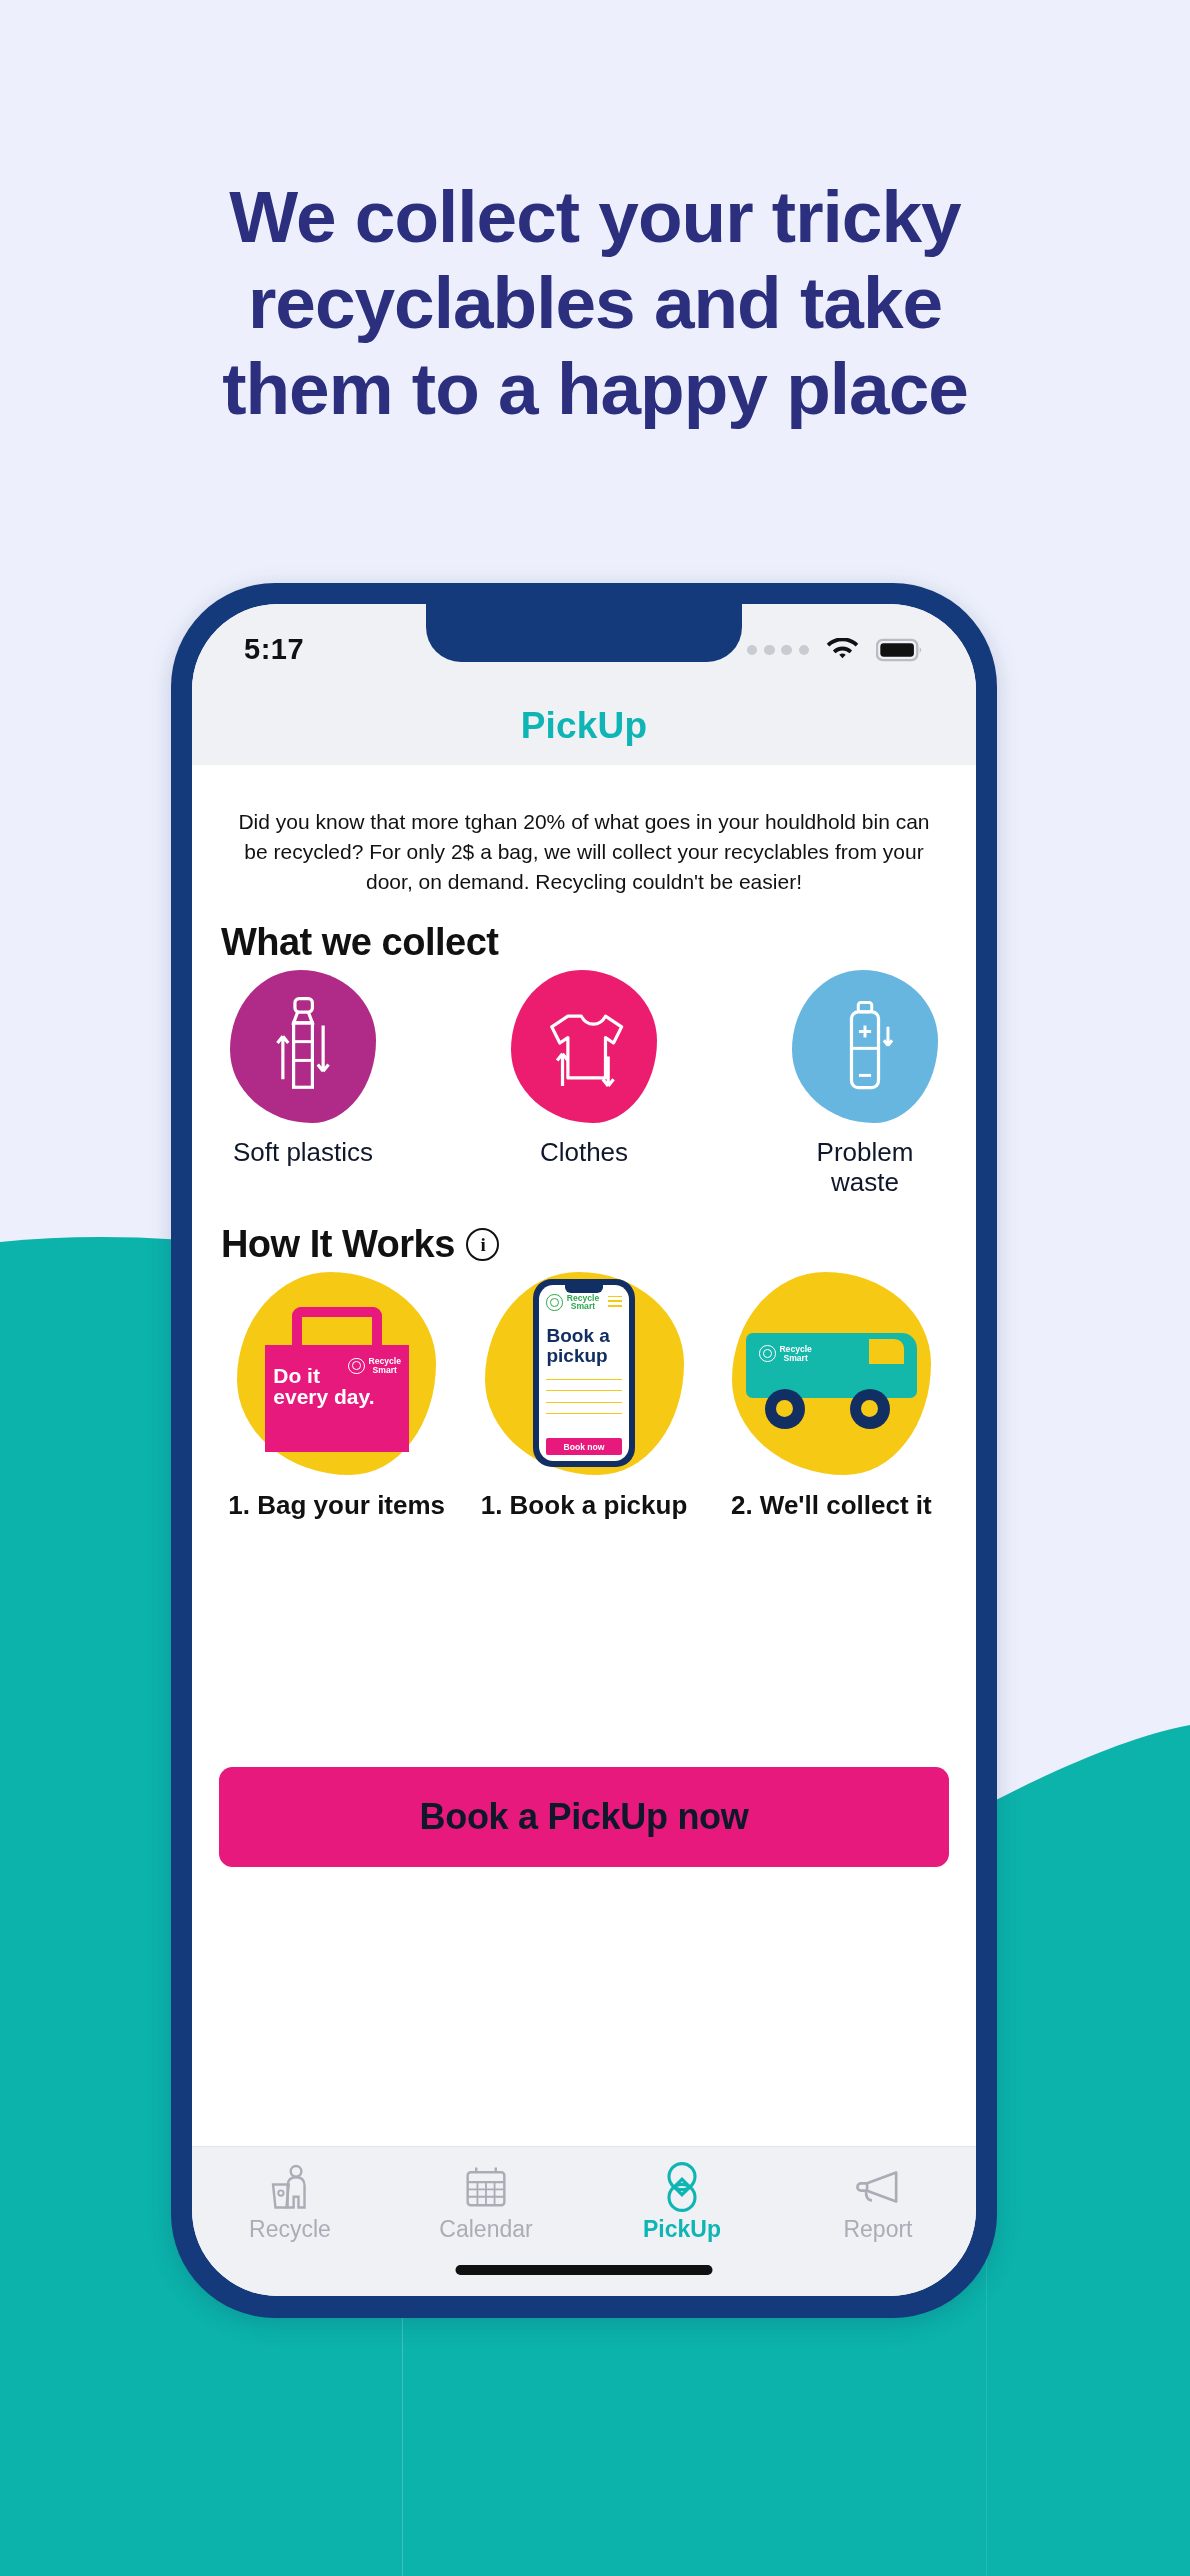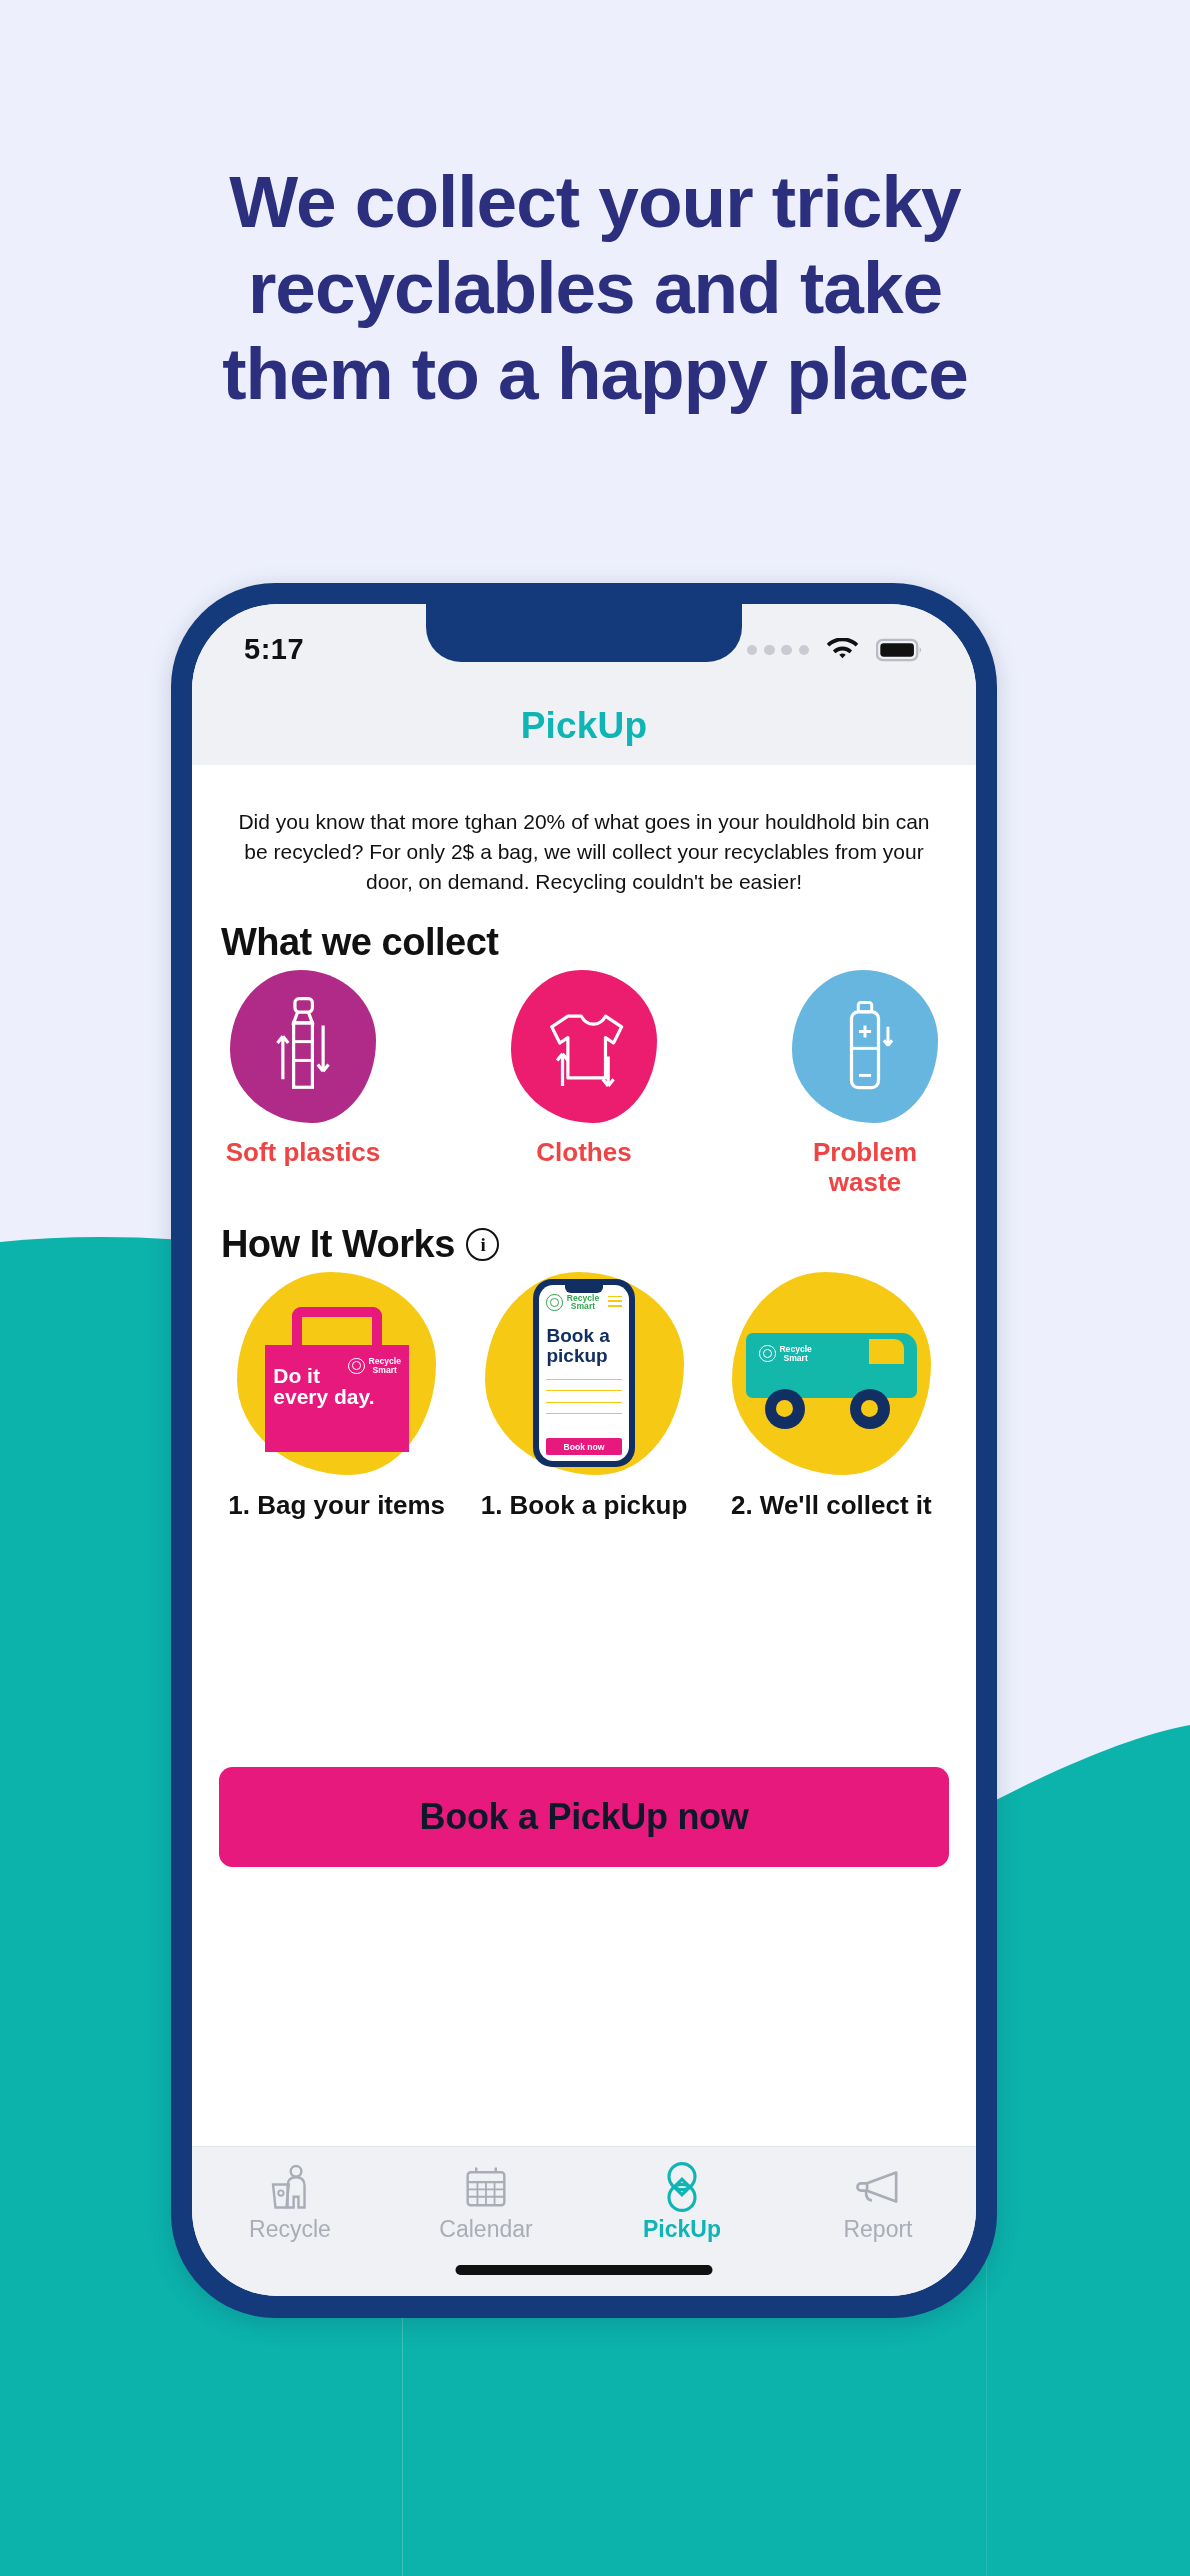--- a/index.html
+++ b/index.html
@@ -9,21 +9,21 @@
     font-family:"Liberation Sans", sans-serif;
     overflow:hidden;position:relative;
   }
   
   .bg-teal{
     position:absolute;left:0;top:0;width:1190px;height:2576px;
     pointer-events:none;
   }
   
   .headline{
-    position:absolute;left:0;top:159px;width:1190px;
+    position:absolute;left:0;top:174px;width:1190px;
     text-align:center;
     color:#2b2f7e;
     font-size:73px;line-height:1.18;font-weight:700;
     letter-spacing:-1px;
     z-index:5;
   }
   .headline div{display:block;}
 
   
   .phone{
@@ -91,21 +91,21 @@
 
   
   .collect-row{display:flex;justify-content:space-between;margin-top:3.8px;}
   .collect-item{width:168px;text-align:center;}
   .blob{
     width:146px;height:153px;margin:0 auto;
     display:flex;align-items:center;justify-content:center;
     border-radius:48% 52% 44% 56% / 52% 46% 54% 48%;
   }
   .collect-label{
-    font-size:26px;font-weight:700;color:#ef4444;margin-top:13.4px;line-height:1.18;
+    font-size:26px;font-weight:400;color:#0f172a;margin-top:13.4px;line-height:1.18;
   }
 
   
   .steps-row{display:flex;justify-content:space-between;margin-top:5.8px;padding:0 7.7px;}
   .step{width:220px;text-align:center;}
   .step-blob{
     width:199px;height:203px;margin:0 auto;position:relative;
     background:#f6c915;
     border-radius:47% 53% 43% 57% / 53% 45% 55% 47%;
     display:flex;align-items:center;justify-content:center;

